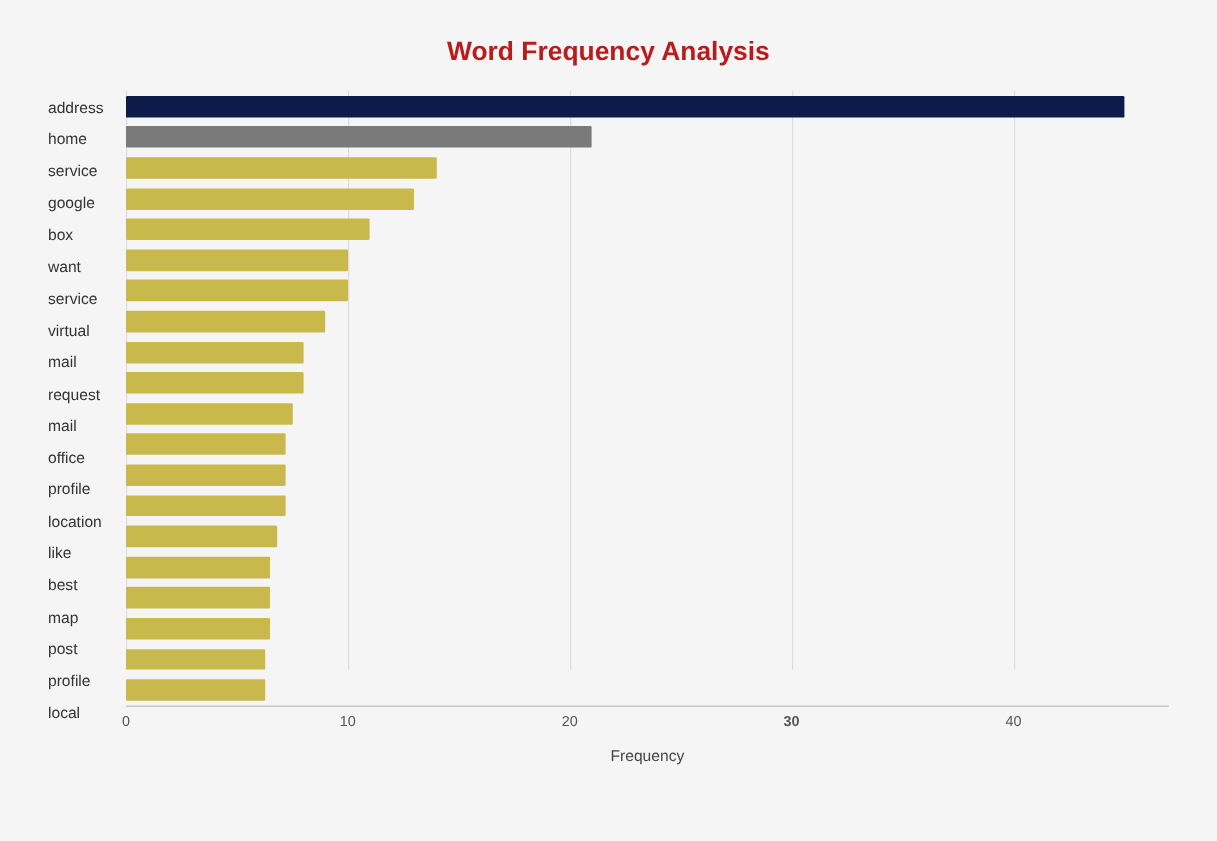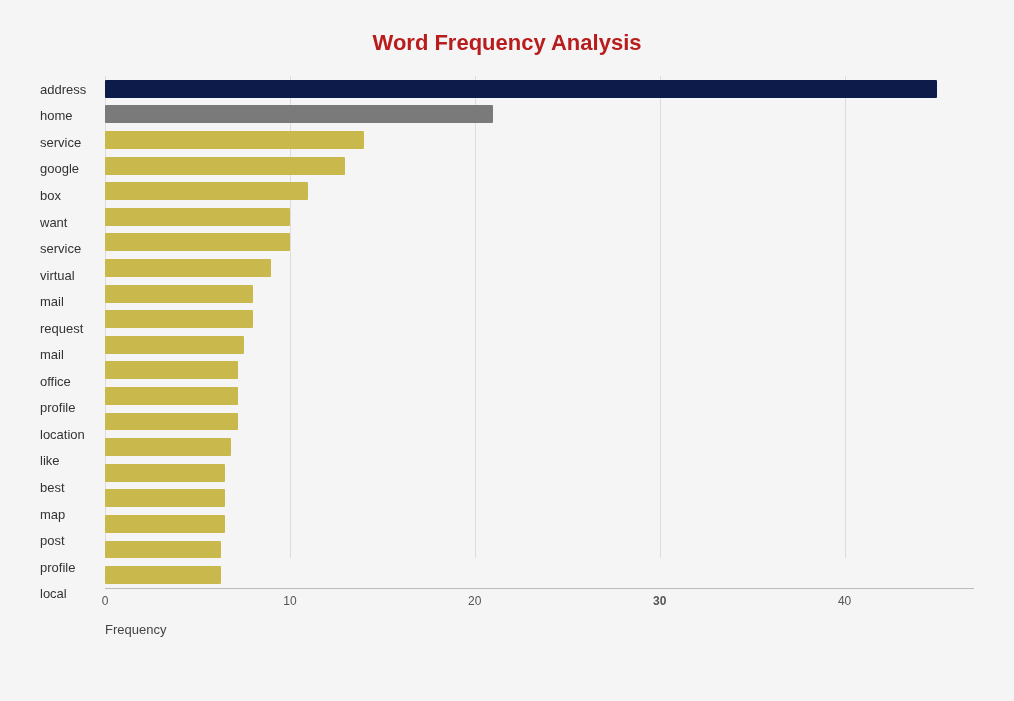--- a/index.html
+++ b/index.html
@@ -93,20 +93,21 @@
       border-top: 1px solid #bbb;
     }
     .x-tick {
       position: absolute;
       font-size: 12px;
       color: #555;
       transform: translateX(-50%);
       top: 5px;
     }
     .x-axis-label {
+      text-align: center;
       font-size: 13px;
       color: #444;
       margin-top: 4px;
     }
   </style>
 </head>
 <body>
 
 <div class="chart-container">
   <div class="chart-title">Word Frequency Analysis</div>

